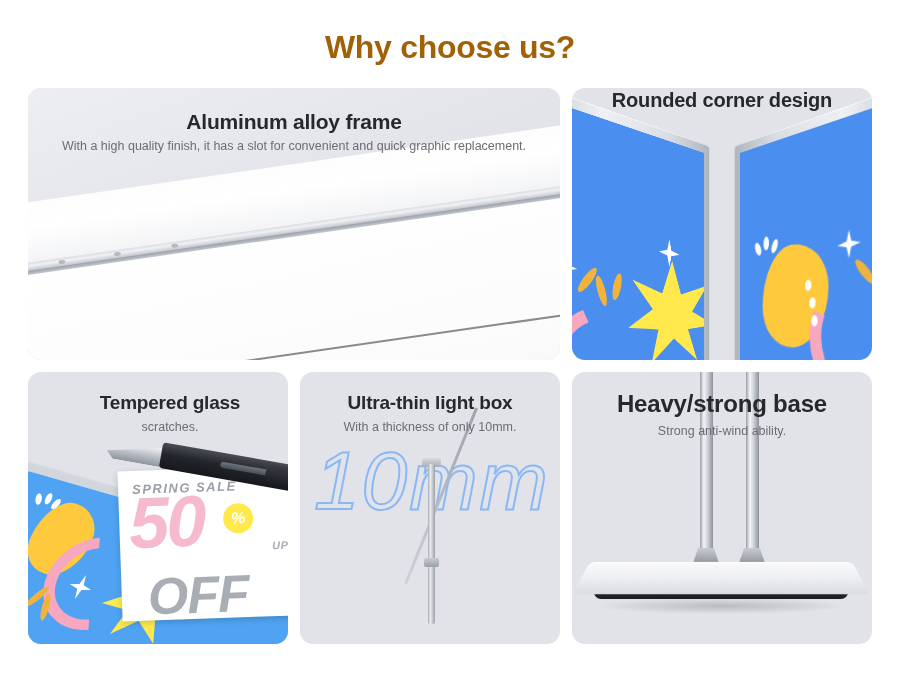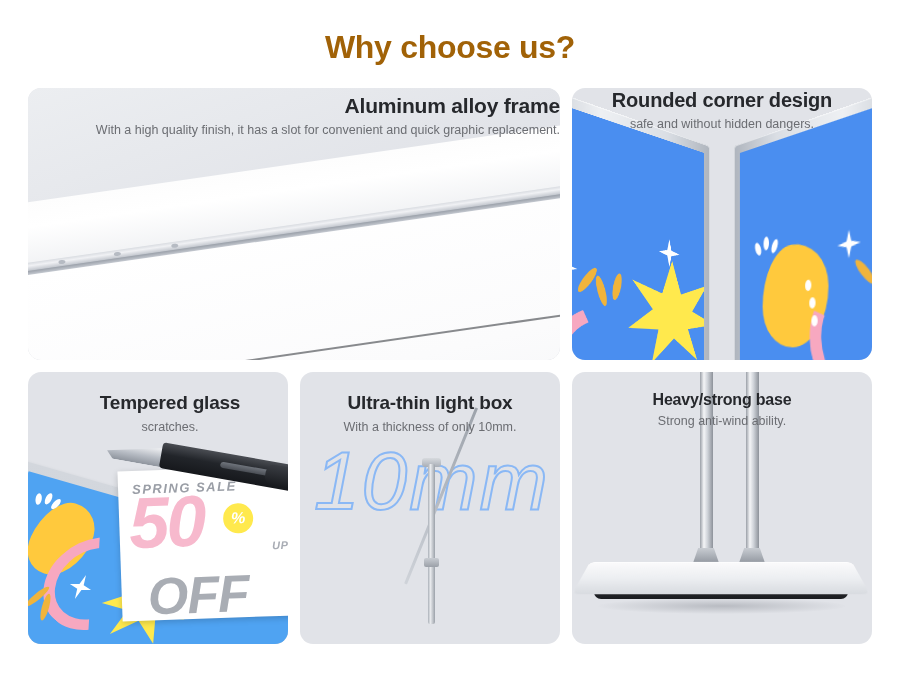--- a/index.html
+++ b/index.html
@@ -58,21 +58,21 @@
   .card-sub {
     font-size: 12.5px;
     color: #6b6d72;
     line-height: 1.35;
     margin-top: 4px;
   }
   .card-sub .ln { display: block; }
 
   
   #card-frame { left: 28px; top: 88px; width: 532px; height: 272px; }
-  #card-frame .card-head { padding-top: 5px; text-align: right; }
+  #card-frame .card-head { padding-top: 21px; }
   #card-frame .card-title { font-size: 21px; }
   #card-frame .card-sub { font-size: 12.5px; }
 
   .frame-art {
     position: absolute;
     left: 0; top: 0; right: 0; bottom: 0;
     background:
       linear-gradient(160deg, #eceef1 0%, #e2e4e9 45%, #dfe1e6 100%);
   }
   
@@ -404,21 +404,21 @@
     top: 186px;
     width: 15px;
     height: 9px;
     background: linear-gradient(180deg, #c8ccd2 0%, #9ba0a8 100%);
     border-radius: 2px;
   }
 
   
   #card-base { left: 572px; top: 372px; width: 300px; height: 272px; }
   #card-base .card-head { padding-top: 18px; }
-  #card-base .card-title { font-size: 16px; }
+  #card-base .card-title { font-size: 24px; }
 
   .base-art { position: absolute; left:0; top:0; right:0; bottom:0; overflow:hidden; }
   .pole {
     position: absolute;
     top: -4px;
     width: 13px;
     height: 190px;
     background: linear-gradient(90deg, #9a9fa7 0%, #f4f5f7 30%, #cfd3d9 58%, #8d929a 100%);
   }
   .pole-a { left: 128px; }
@@ -524,21 +524,20 @@
           <div class="leaf" style="left:120px; top:120px; height:26px; transform:rotate(-35deg);"></div>
           <div class="leaf" style="left:132px; top:130px; height:26px; transform:rotate(15deg);"></div>
           <div class="sparkle" style="left:100px; top:96px; width:20px; height:24px;"></div>
         </div>
       </div>
 
     </div>
     <div class="card-head">
       <div class="card-title">Rounded corner design</div>
       <div class="card-sub">
-        <span class="ln">safe and without hidden dangers.</span>
       </div>
     </div>
   </div>
 
   <div class="card" id="card-glass">
     <div class="glass-art">
       <div class="lb-panel">
         <div class="lb-poster">
           <div class="blob-yellow" style="left:30px; top:18px; width:58px; height:76px;"></div>
           <div class="swirl-pink" style="left:62px; top:40px; width:70px; height:78px; transform:rotate(24deg);"></div>

